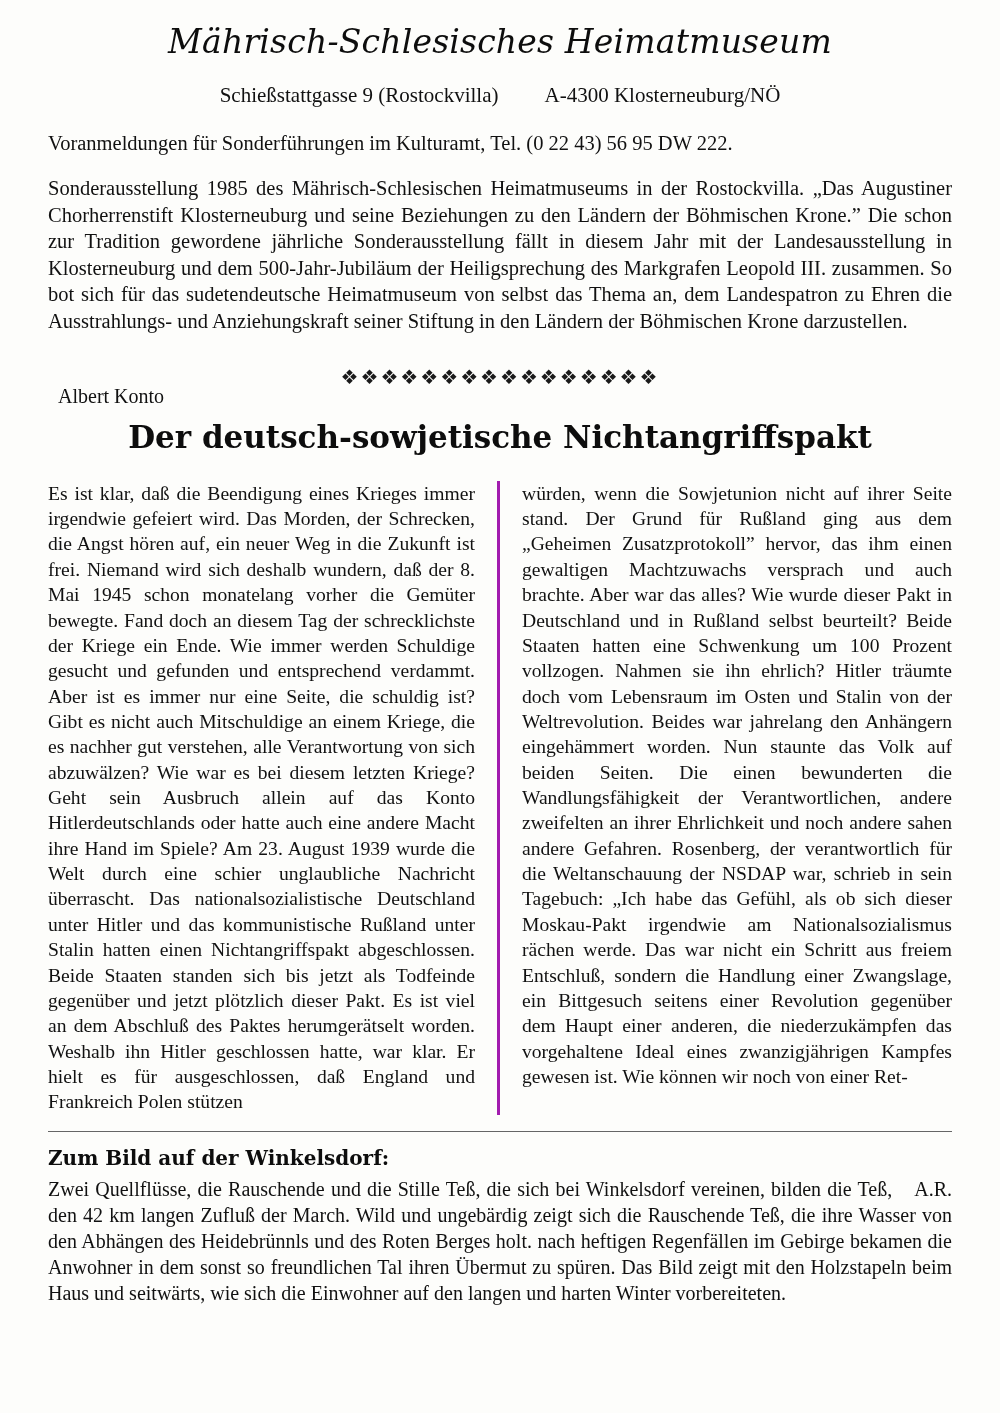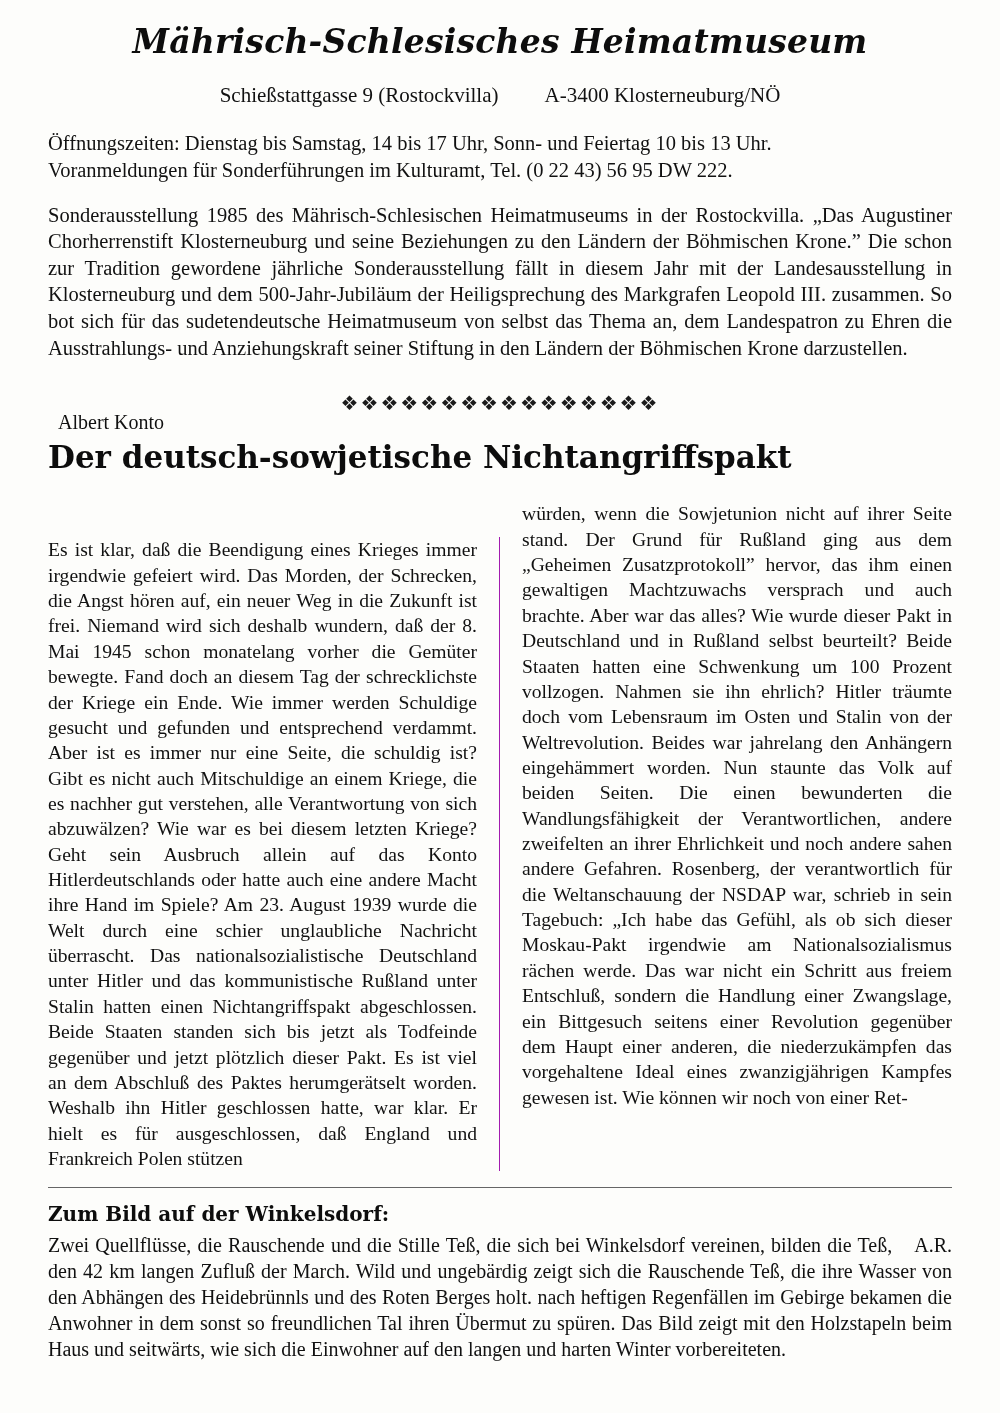--- a/index.html
+++ b/index.html
@@ -26,21 +26,21 @@
     position: absolute;
     left: 48px;
     top: 0;
     width: 904px;
   }
 
   
   .museum-title {
     text-align: center;
     font-family: "DejaVu Serif", serif;
-    font-weight: bold;
+    font-weight: normal;
     font-style: italic;
     font-size: 33px;
     letter-spacing: 0.2px;
     color: #0d0d0d;
   }
   .museum-subline {
     text-align: center;
     font-size: 21px;
     margin-top: 12px;
     color: #111;
@@ -83,25 +83,25 @@
   .byline {
     position: absolute;
     left: 10px;
     top: 20px;
     font-size: 20px;
     color: #111;
   }
 
   
   .article-title {
-    text-align: left;
+    text-align: center;
     font-family: "DejaVu Serif", serif;
     font-weight: bold;
     font-size: 31px;
-    margin-top: 2px;
+    margin-top: 8px;
     color: #0d0d0d;
   }
 
   
   .columns {
     display: flex;
     margin-top: 26px;
     column-gap: 0;
   }
   .col {
@@ -109,22 +109,21 @@
     box-sizing: border-box;
     font-size: 19.6px;
     line-height: 1.295;
     text-align: justify;
     text-justify: inter-word;
     color: #111;
     hyphens: manual;
   }
   .col.left {
     padding-right: 22px;
-    border-right: 1px solid #a21caf;
-    margin-top: 36px;
+    border-right: 3px solid #a21caf;
   }
   .col.right {
     padding-left: 22px;
   }
   .col p {
     margin: 0;
   }
 
   
   .footer-rule {
@@ -153,25 +152,24 @@
 </style>
 </head>
 <body>
 
 <div class="page">
   <div class="content">
 
     <h1 class="museum-title">Mährisch-Schlesisches Heimatmuseum</h1>
 
     <div class="museum-subline">
-      <span>Schießstattgasse 9 (Rostockvilla)</span><span class="gap"></span><span>A-3400 Klosterneuburg/NÖ</span>
+      <span>Schießstattgasse 9 (Rostockvilla)</span><span class="gap"></span><span>A-4300 Klosterneuburg/NÖ</span>
     </div>
 
     <div class="para opening">
-      <div>Öffnungszeiten: Dienstag bis Samstag, 14 bis 17 Uhr, Sonn- und Feiertag 10 bis 13 Uhr.</div>
       <div class="l2">Voranmeldungen für Sonderführungen im Kulturamt, Tel. (0 22 43) 56 95 DW 222.</div>
     </div>
 
     <div class="para exhibition">Sonderausstellung 1985 des Mährisch-Schlesischen Heimatmuseums in der Rostockvilla. „Das Augustiner Chorherrenstift Klosterneuburg und seine Beziehungen zu den Ländern der Böhmischen Krone.” Die schon zur Tradition gewordene jährliche Sonderausstellung fällt in diesem Jahr mit der Landesausstellung in Klosterneuburg und dem 500-Jahr-Jubiläum der Heiligsprechung des Markgrafen Leopold III. zusammen. So bot sich für das sudetendeutsche Heimatmuseum von selbst das Thema an, dem Landespatron zu Ehren die Ausstrahlungs- und Anziehungskraft seiner Stiftung in den Ländern der Böhmischen Krone darzustellen.</div>
 
     <div class="ornament-row">
       <div class="ornament">❖❖❖❖❖❖❖❖❖❖❖❖❖❖❖❖</div>
       <div class="byline">Albert Konto</div>
     </div>
 

